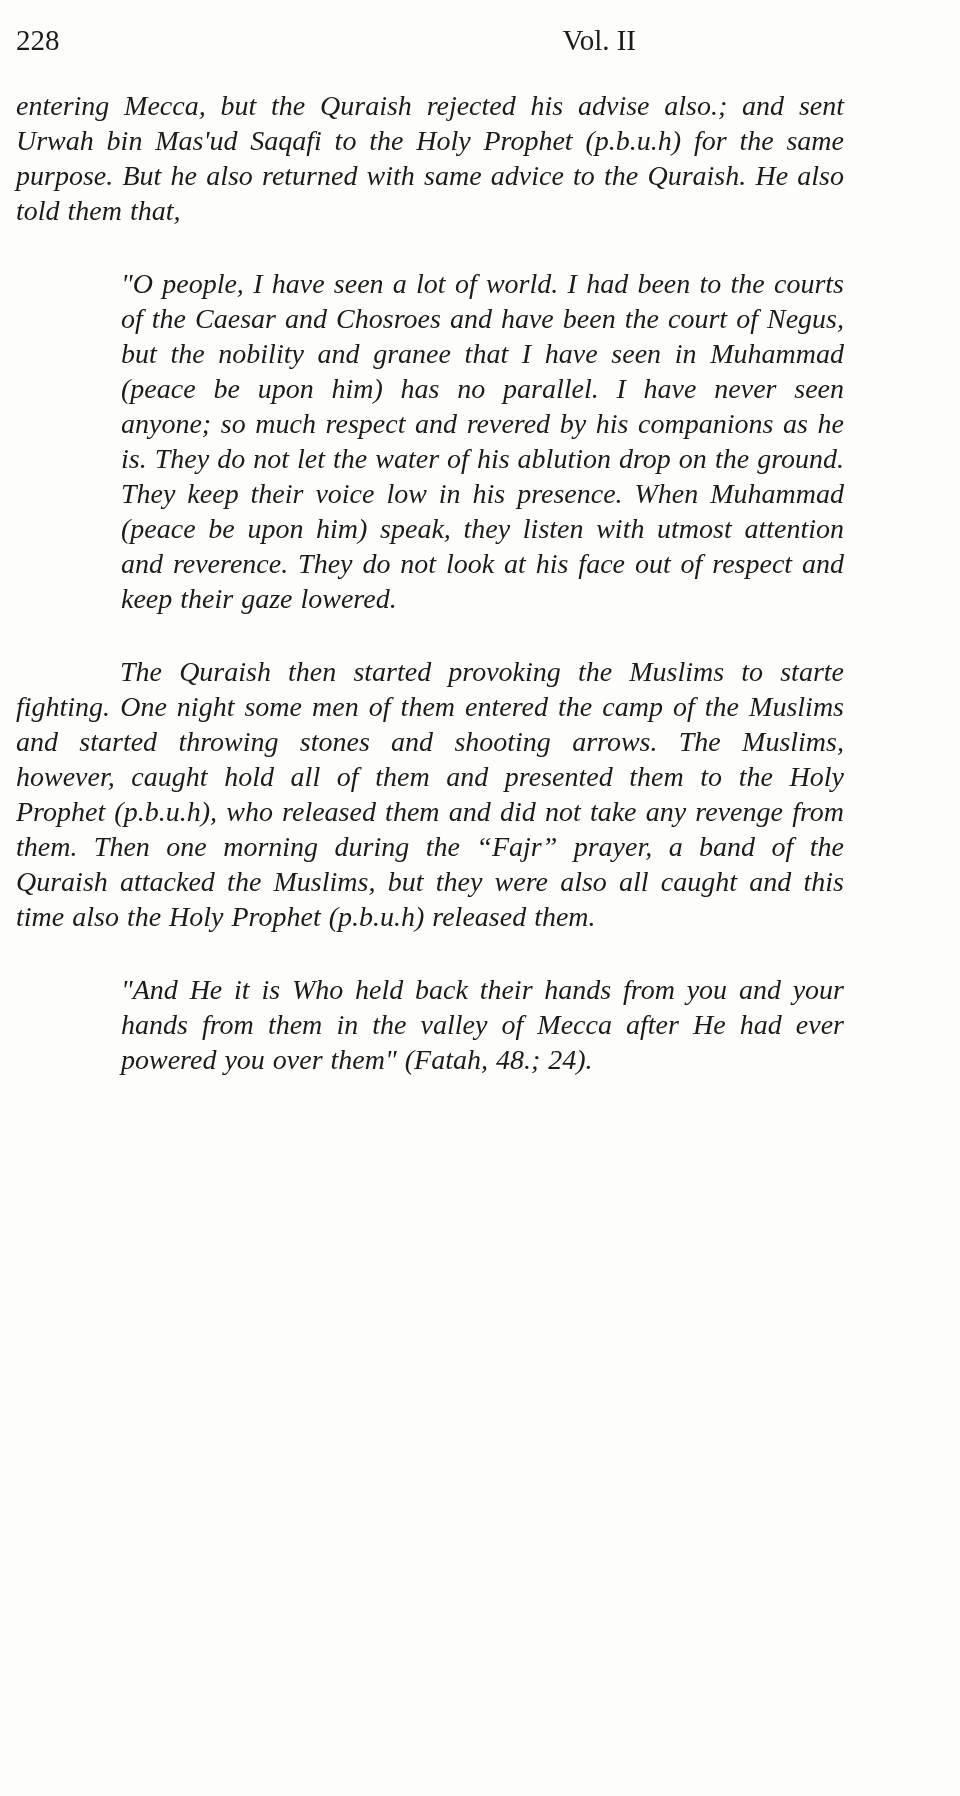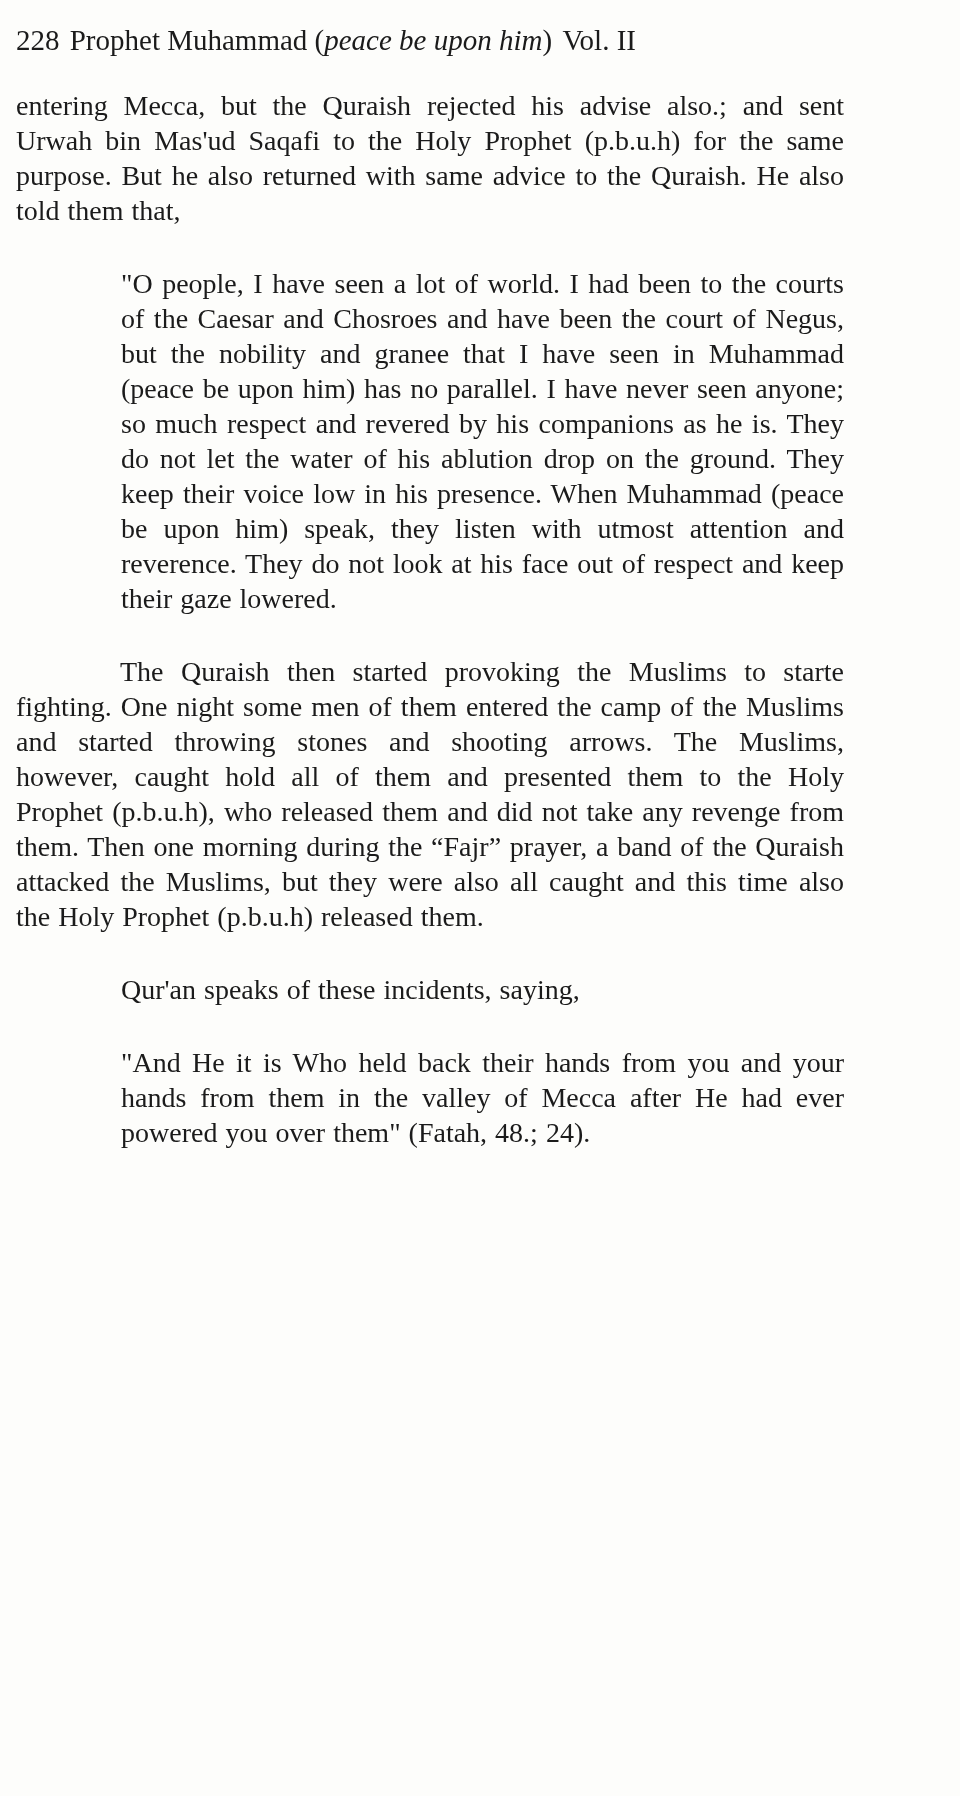--- a/index.html
+++ b/index.html
@@ -34,49 +34,48 @@
   }
   .page-header .running-title i {
     font-style: italic;
   }
   .page-body p {
     margin: 0 0 38px 0;
     font-size: 28px;
     line-height: 35px;
     text-align: justify;
     word-spacing: 1px;
+    font-style: italic;
   }
   .page-body p.flush {
     text-indent: 0;
   }
   .page-body p.indent {
     text-indent: 104px;
   }
   .page-body p.quote {
     margin-left: 105px;
   }
 </style>
 </head>
 <body>
 
 <div class="page">
 
   <header class="page-header">
     <span class="page-number">228</span>
-    <span class="running-title"><span>Prophet Muhammad (</span><i>peace be upon him</i><span>)</span></span>
     <span class="volume-label">Vol. II</span>
   </header>
 
   <main class="page-body">
     <p class="flush">entering Mecca, but the Quraish rejected his advise also.; and sent Urwah bin Mas'ud Saqafi to the Holy Prophet (p.b.u.h) for the same purpose. But he also returned with same advice to the Quraish. He also told them that,</p>
 
     <p class="quote">"O people, I have seen a lot of world. I had been to the courts of the Caesar and Chosroes and have been the court of Negus, but the nobility and granee that I have seen in Muhammad (peace be upon him) has no parallel. I have never seen anyone; so much respect and revered by his companions as he is. They do not let the water of his ablution drop on the ground. They keep their voice low in his presence. When Muhammad (peace be upon him) speak, they listen with utmost attention and reverence. They do not look at his face out of respect and keep their gaze lowered.</p>
 
 
     <p class="indent">The Quraish then started provoking the Muslims to starte fighting. One night some men of them entered the camp of the Muslims and started throwing stones and shooting arrows. The Muslims, however, caught hold all of them and presented them to the Holy Prophet (p.b.u.h), who released them and did not take any revenge from them. Then one morning during the “Fajr” prayer, a band of the Quraish attacked the Muslims, but they were also all caught and this time also the Holy Prophet (p.b.u.h) released them.</p>
 
-    <p class="quote">Qur'an speaks of these incidents, saying,</p>
 
     <p class="quote">"And He it is Who held back their hands from you and your hands from them in the valley of Mecca after He had ever powered you over them" (Fatah, 48.; 24).</p>
 
   </main>
 
 </div>
 
 </body></html>

